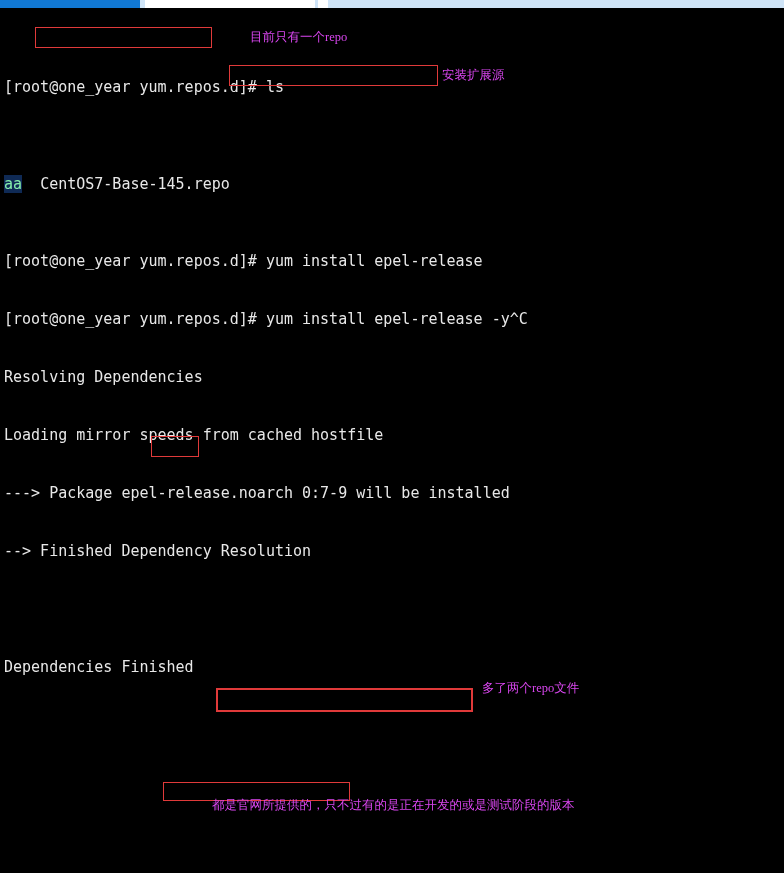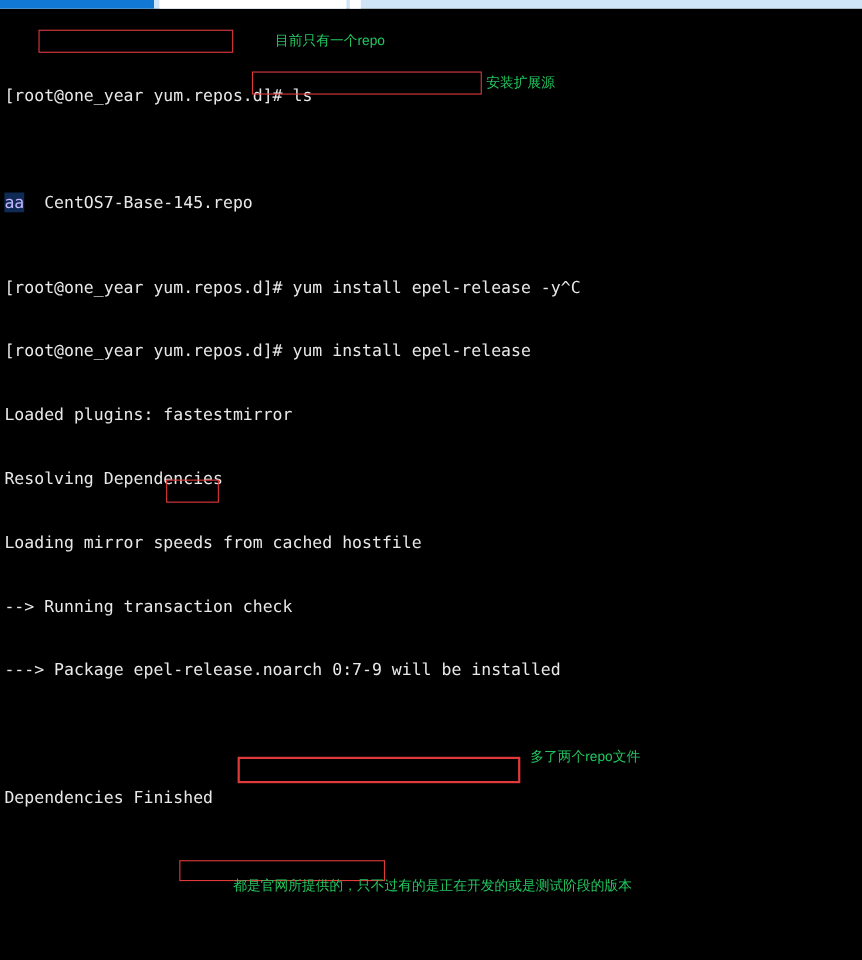--- a/index.html
+++ b/index.html
@@ -61,27 +61,27 @@
     padding: 0;
   }
   .line {
     position: relative;
     height: 19.35px;
     padding-left: 4px;
     white-space: pre;
     color: #e8e8e8;
   }
   .blank { color: transparent; }
-  .blue   { color: #c4b5fd; background: #0f2a55; }
+  .blue   { color: #86efac; background: #0f2a55; }
 
   
   .note {
     position: absolute;
-    color: #22c55e;
-    font-family: Liberation Sans, sans-serif;
+    color: #d946ef;
+    font-family: Liberation Serif, serif;
     font-size: 12.5px;
     letter-spacing: 0px;
     white-space: pre;
   }
 
   
   .redbox {
     position: absolute;
     border: 1.5px solid #e03a3a;
     box-sizing: border-box;
@@ -98,27 +98,26 @@
   <div id="chrome-tab-inactive2"></div>
 </div>
 
 <div id="terminal">
 
   <div class="line">[root@one_year yum.repos.d]# ls</div>
 
   
   <div class="line"><span class="blue">aa</span><span>  </span><span>CentOS7-Base-145.repo</span></div>
 
+  <div class="line">[root@one_year yum.repos.d]# yum install epel-release</div>
   <div class="line">[root@one_year yum.repos.d]# yum install epel-release -y^C</div>
-  <div class="line">[root@one_year yum.repos.d]# yum install epel-release</div>
-  <div class="line">Loaded plugins: fastestmirror</div>
   <div class="line">Resolving Dependencies</div>
   <div class="line">Loading mirror speeds from cached hostfile</div>
-  <div class="line">--&gt; Running transaction check</div>
   <div class="line">---&gt; Package epel-release.noarch 0:7-9 will be installed</div>
+  <div class="line">--&gt; Finished Dependency Resolution</div>
   <div class="line blank">&nbsp;</div>
   <div class="line">Dependencies Finished</div>
   <div class="line blank">&nbsp;</div>
   
   
   
   
   
   
   

